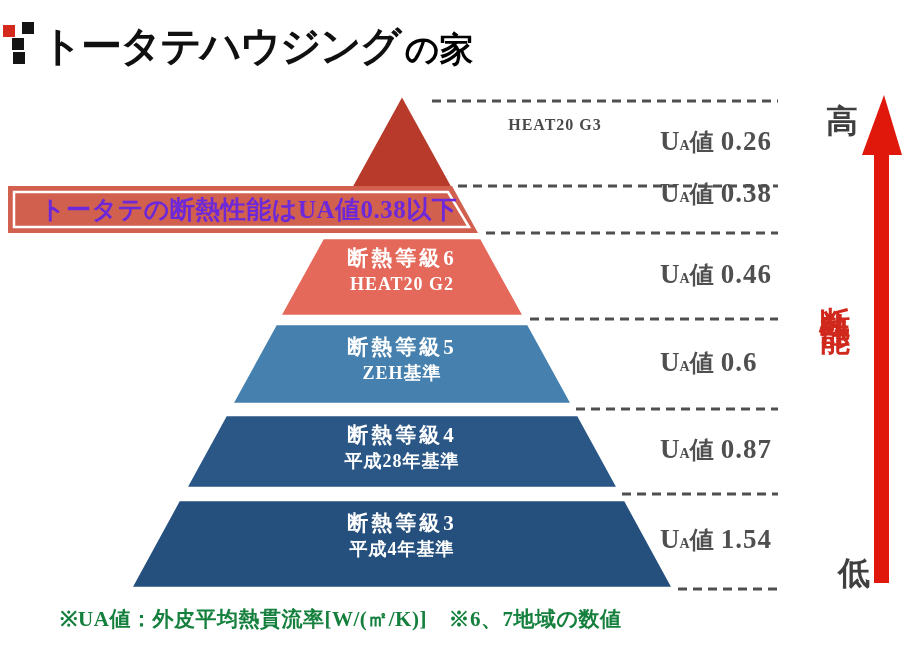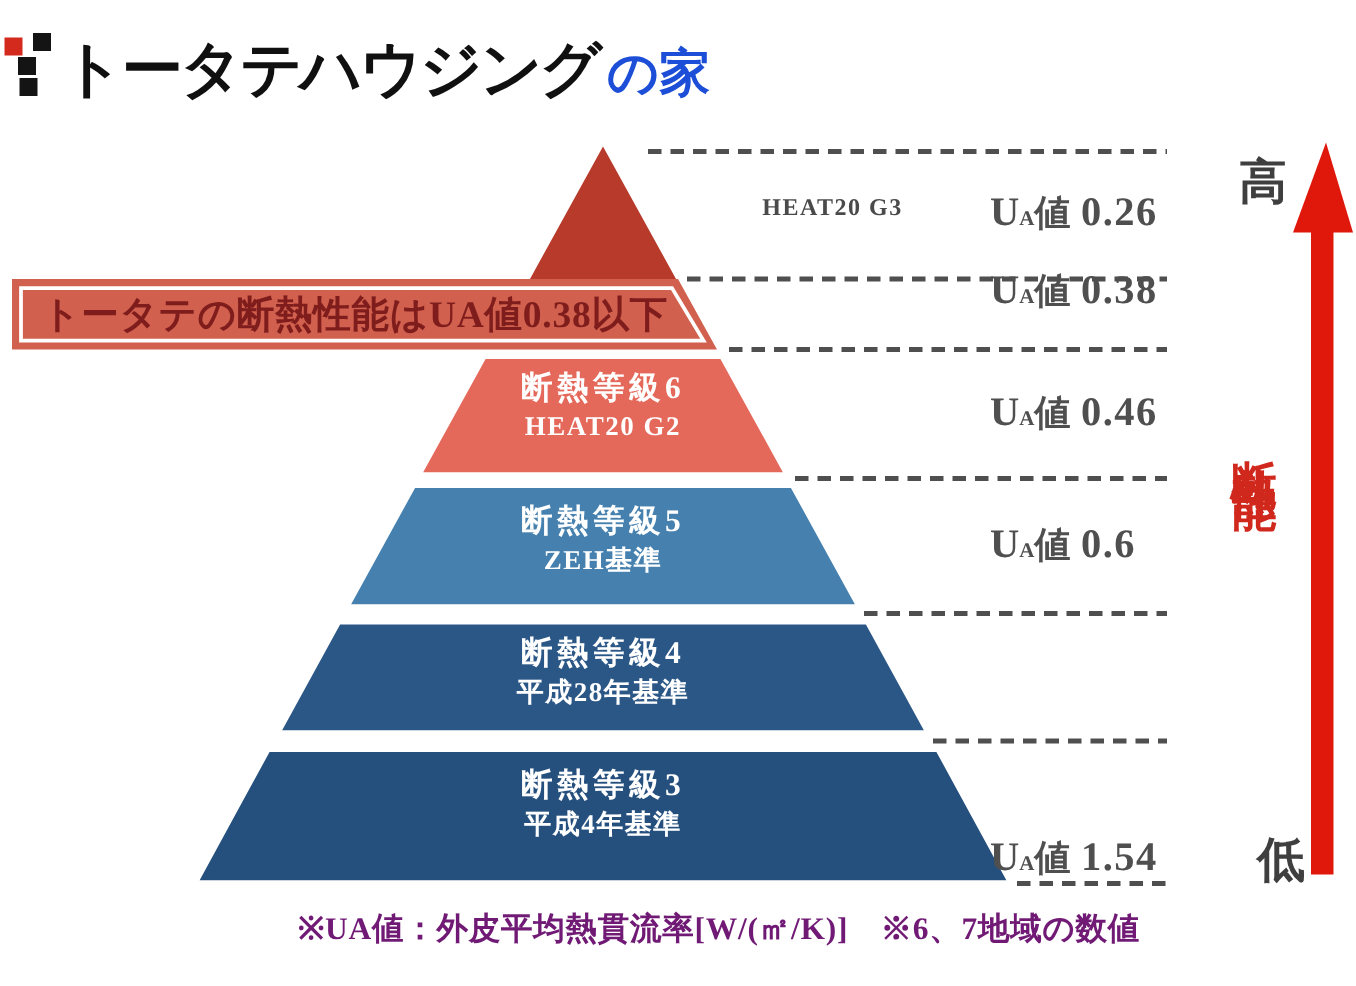--- a/index.html
+++ b/index.html
@@ -9,57 +9,57 @@
   }
   
   .logo{position:absolute;left:3px;top:10px;display:flex;align-items:flex-end;}
   .logo-mark{position:relative;width:38px;height:58px;flex:0 0 38px;}
   .sq{position:absolute;width:12px;height:12px;}
   .sq-red{left:0;top:15px;background:#d42a1e;}
   .sq-b1{left:19px;top:12px;background:#141414;}
   .sq-b2{left:9px;top:28px;background:#141414;}
   .sq-b3{left:10px;top:42px;background:#141414;}
   .logo-text{font-weight:900;color:#101010;font-size:41px;line-height:1.05;letter-spacing:-2px;white-space:nowrap;}
-  .logo-suffix{font-weight:900;color:#1d4ed8;font-size:34px;line-height:1.1;margin-left:5px;white-space:nowrap;}
+  .logo-suffix{font-weight:900;color:#000000;font-size:34px;line-height:1.1;margin-left:5px;white-space:nowrap;}
   
   #pyramid-svg{position:absolute;left:0;top:0;width:904px;height:657px;}
   .band{stroke:#ffffff;stroke-width:2.5;}
   .dash{stroke:#4f4f4f;stroke-width:3.2;stroke-dasharray:9 6;}
   
   .lv{position:absolute;left:252px;width:300px;text-align:center;color:#ffffff;}
   .lv-title{font-size:21px;font-weight:bold;letter-spacing:3px;line-height:1.1;}
   .lv-sub{font-size:18px;font-weight:bold;letter-spacing:1px;margin-top:5px;line-height:1.1;}
   .lv7{position:absolute;left:470px;width:170px;top:112px;text-align:center;color:#4a4a4a;}
   .lv7 .lv-title{font-size:24px;letter-spacing:2px;}
-  .lv7 .lv-sub{font-size:16px;margin-top:18px;letter-spacing:1px;}
+  .lv7 .lv-sub{font-size:16px;margin-top:4px;letter-spacing:1px;}
   
   .banner-label{
     position:absolute;left:8px;top:186px;width:462px;height:47px;
-    display:flex;align-items:center;padding-left:20px;box-sizing:border-box;
-    color:#7f1d1d;font-size:25px;font-weight:bold;letter-spacing:0.5px;white-space:nowrap;
+    display:flex;align-items:center;padding-left:32px;box-sizing:border-box;
+    color:#6d28d9;font-size:25px;font-weight:bold;letter-spacing:0.5px;white-space:nowrap;
   }
   
   .ua{position:absolute;left:660px;width:150px;color:#4f4f4f;font-weight:bold;white-space:nowrap;}
   .ua-u{font-size:27px;}
   .ua-sub{font-size:14px;}
   .ua-unit{font-size:24px;margin-right:7px;}
   .ua-val{font-size:27px;letter-spacing:1px;}
   .ua-7{top:126px;} .ua-banner{top:178px;} .ua-6{top:259px;}
-  .ua-5{top:347px;} .ua-4{top:434px;} .ua-3{top:524px;margin-top:32px;}
+  .ua-5{top:347px;} .ua-4{top:434px;} .ua-3{top:524px;}
   
   .axis-high{position:absolute;left:826px;top:100px;font-size:32px;font-weight:bold;color:#3f3f3f;}
   .axis-low{position:absolute;left:838px;top:552px;font-size:32px;font-weight:bold;color:#3f3f3f;}
   .axis-perf{
     position:absolute;left:820px;top:282px;writing-mode:vertical-rl;text-orientation:upright;
     font-size:30px;font-weight:bold;color:#d0281c;letter-spacing:6px;line-height:1;
   }
   
   .footnote{
-    position:absolute;left:60px;width:700px;top:604px;text-align:right;
-    font-size:21px;font-weight:bold;color:#701a75;letter-spacing:0.5px;white-space:nowrap;
+    position:absolute;left:60px;width:700px;top:604px;text-align:left;
+    font-size:21px;font-weight:bold;color:#15803d;letter-spacing:0.5px;white-space:nowrap;
   }
 </style>
 </head>
 <body>
 
 <div id="stage">
 
   <div class="logo">
     <div class="logo-mark">
       <div class="sq sq-red"></div>
@@ -123,20 +123,23 @@
   </div>
   <div class="ua ua-banner">
     <span class="ua-u">U</span><span class="ua-sub">A</span><span class="ua-unit">値</span><span class="ua-val">0.38</span>
   </div>
   <div class="ua ua-6">
     <span class="ua-u">U</span><span class="ua-sub">A</span><span class="ua-unit">値</span><span class="ua-val">0.46</span>
   </div>
   <div class="ua ua-5">
     <span class="ua-u">U</span><span class="ua-sub">A</span><span class="ua-unit">値</span><span class="ua-val">0.6</span>
   </div>
+  <div class="ua ua-4">
+    <span class="ua-u">U</span><span class="ua-sub">A</span><span class="ua-unit">値</span><span class="ua-val">0.87</span>
+  </div>
   <div class="ua ua-3">
     <span class="ua-u">U</span><span class="ua-sub">A</span><span class="ua-unit">値</span><span class="ua-val">1.54</span>
   </div>
 
   <div class="axis-high">高</div>
   <div class="axis-perf">断熱性能</div>
   <div class="axis-low">低</div>
 
   <div class="footnote">※UA値：外皮平均熱貫流率[W/(㎡/K)]　※6、7地域の数値</div>
 

